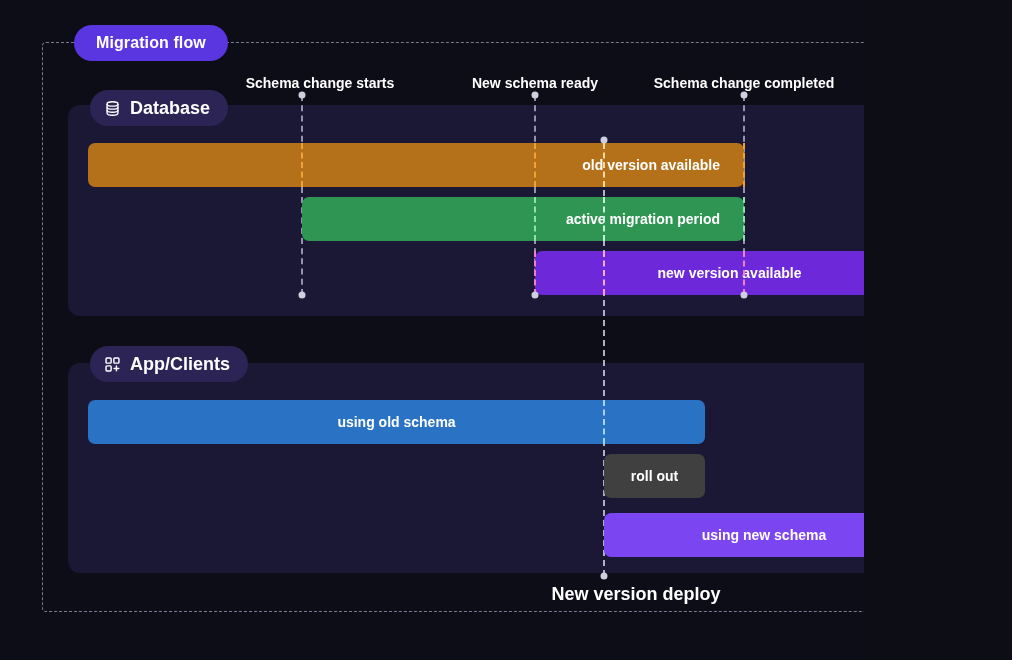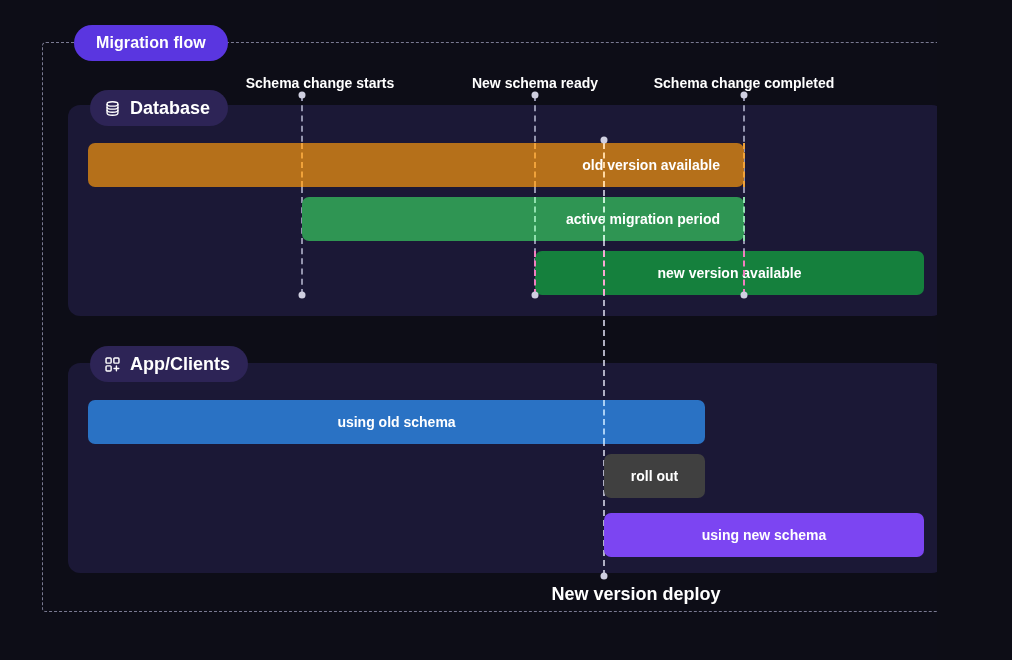--- a/index.html
+++ b/index.html
@@ -6,21 +6,21 @@
     margin: 0;
     padding: 0;
     background: #0d0d16;
   }
   body {
     font-family: "Liberation Sans", sans-serif;
     -webkit-font-smoothing: antialiased;
   }
   #stage {
     position: relative;
-    width: 937px;
+    width: 864px;
     height: 660px;
     background: #0d0d17;
     overflow: hidden;
   }
 
   
   #outer-frame {
     position: absolute;
     left: 42px;
     top: 42px;
@@ -90,21 +90,21 @@
     font-size: 14px;
     font-weight: 700;
     z-index: 20;
     box-sizing: border-box;
     white-space: nowrap;
   }
   .bar.pad-right { justify-content: flex-end; padding-right: 24px; }
 
   #bar-old-version   { left: 88px;  top: 143px; width: 656px; background: #b5701a; }
   #bar-active-mig    { left: 302px; top: 197px; width: 442px; background: #2f9553; }
-  #bar-new-version   { left: 535px; top: 251px; width: 389px; background: #15803d; }
+  #bar-new-version   { left: 535px; top: 251px; width: 389px; background: #6d28d9; }
 
   #bar-using-old     { left: 88px;  top: 400px; width: 617px; background: #2a72c4; }
   #bar-roll-out      { left: 604px; top: 454px; width: 101px; background: #404040; }
   #bar-using-new     { left: 604px; top: 513px; width: 320px; background: #7c45f2; }
 
   
   .milestone-label {
     position: absolute;
     color: #ffffff;
     font-size: 14px;

